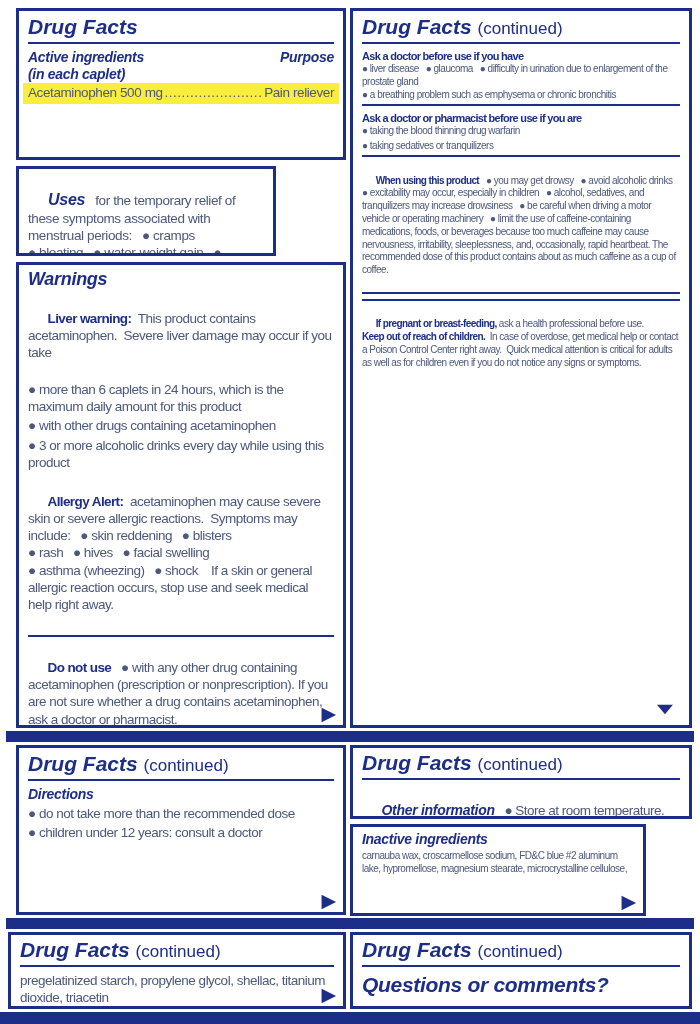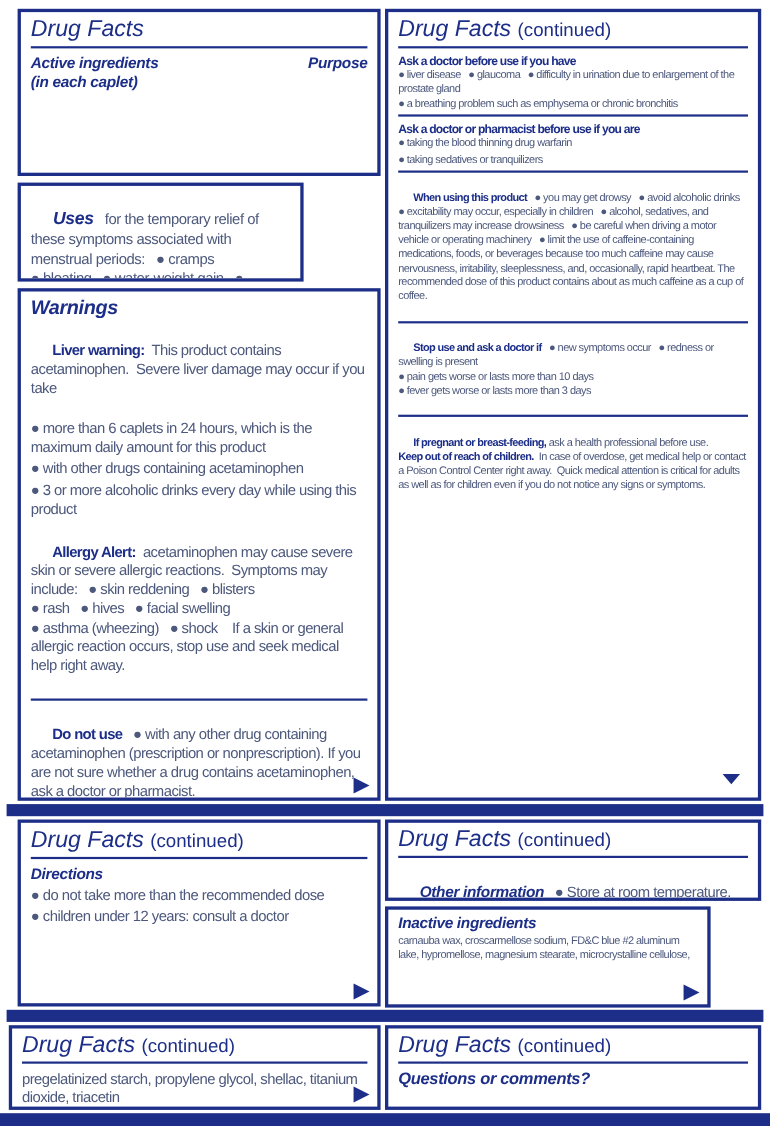--- a/index.html
+++ b/index.html
@@ -7,21 +7,21 @@
     position:relative; width:700px; height:1024px; background:#ffffff;
     font-family:"Liberation Sans", sans-serif; color:#4c587c;
   }
   .panel {
     position:absolute; box-sizing:border-box; background:#ffffff;
     border:3px solid #1c2e87; padding:4px 9px; overflow:hidden;
   }
   .band { position:absolute; background:#1c2e87; }
 
   .ptitle { color:#1c2e87; font-size:21px; line-height:1.15; white-space:nowrap; }
-  .ptitle .main { font-weight:normal; font-style:italic;margin-top:24px; }
+  .ptitle .main { font-weight:bold; font-style:italic;margin-top:24px; }
   .ptitle .suffix { font-size:17px; font-weight:normal; font-style:normal; }
 
   .rule { border-top:2px solid #1c2e87; margin:3px 0 5px 0; }
 
   .para {
     font-size:10px; letter-spacing:-0.5px; line-height:1.28;
     color:#4c587c; white-space:pre-wrap; margin:0 0 2px 0;
   }
   .narrow .para { font-size:13.5px; }
   .hdr { font-weight:bold; color:#1c2e87; letter-spacing:-0.6px; }
@@ -82,20 +82,25 @@
   <div class="panel p-active narrow">
     <div class="ptitle">
       <span class="main">Drug Facts</span>
     </div>
     <div class="rule"></div>
     <div class="aheader">
       <span class="subhead">Active ingredients</span>
       <span class="subhead">Purpose</span>
     </div>
     <div class="subhead">(in each caplet)</div>
+    <div class="ingrow hl-row">
+      <span>Acetaminophen 500 mg</span>
+      <span class="idots"></span>
+      <span>Pain reliever</span>
+    </div>
   </div>
 
   <div class="panel p-uses narrow">
     <div class="para uses-text">
       <span class="subhead uses-label">Uses</span><span>   for the temporary relief of these symptoms associated with menstrual periods:   ● cramps
 ● bloating   ● water-weight gain   ● headache
 ● backache   ● muscle aches   ● fatigue</span>
     </div>
   </div>
 
@@ -135,25 +140,20 @@
     <div class="hdrline">Ask a doctor or pharmacist before use if you are</div>
     <div class="para">● taking the blood thinning drug warfarin</div>
     <div class="para">● taking sedatives or tranquilizers</div>
     <div class="rule mt2"></div>
 
     <div class="para">
       <span class="hdr">When using this product</span><span>   ● you may get drowsy   ● avoid alcoholic drinks   ● excitability may occur, especially in children   ● alcohol, sedatives, and tranquilizers may increase drowsiness   ● be careful when driving a motor vehicle or operating machinery   ● limit the use of caffeine-containing medications, foods, or beverages because too much caffeine may cause nervousness, irritability, sleeplessness, and, occasionally, rapid heartbeat. The recommended dose of this product contains about as much caffeine as a cup of coffee.</span>
     </div>
     <div class="rule mt2"></div>
 
-    <div class="para">
-      <span class="hdr">Stop use and ask a doctor if</span><span>   ● new symptoms occur   ● redness or swelling is present
-● pain gets worse or lasts more than 10 days
-● fever gets worse or lasts more than 3 days</span>
-    </div>
     <div class="rule mt2"></div>
 
     <div class="para">
       <span class="hdr">If pregnant or breast-feeding,</span><span> ask a health professional before use.
 </span><span class="hdr">Keep out of reach of children.</span><span>  In case of overdose, get medical help or contact a Poison Control Center right away.  Quick medical attention is critical for adults as well as for children even if you do not notice any signs or symptoms.</span>
     </div>
     <span class="arrow-d">▼</span>
   </div>
 
   <div class="band divider-1"></div>
@@ -198,21 +198,21 @@
     <div class="para">pregelatinized starch, propylene glycol, shellac, titanium dioxide, triacetin</div>
     <span class="arrow-r">▶</span>
   </div>
 
   <div class="panel p-questions">
     <div class="ptitle">
       <span class="main">Drug Facts</span>
       <span class="suffix">(continued)</span>
     </div>
     <div class="rule"></div>
-    <div class="subhead" style="font-size:15px">Questions or comments?</div>
+    <div class="subhead" style="font-size:21px">Questions or comments?</div>
     <div class="para">
       
     </div>
   </div>
 
   <div class="band bottom-strip"></div>
 
 </div>
 
 </body></html>

